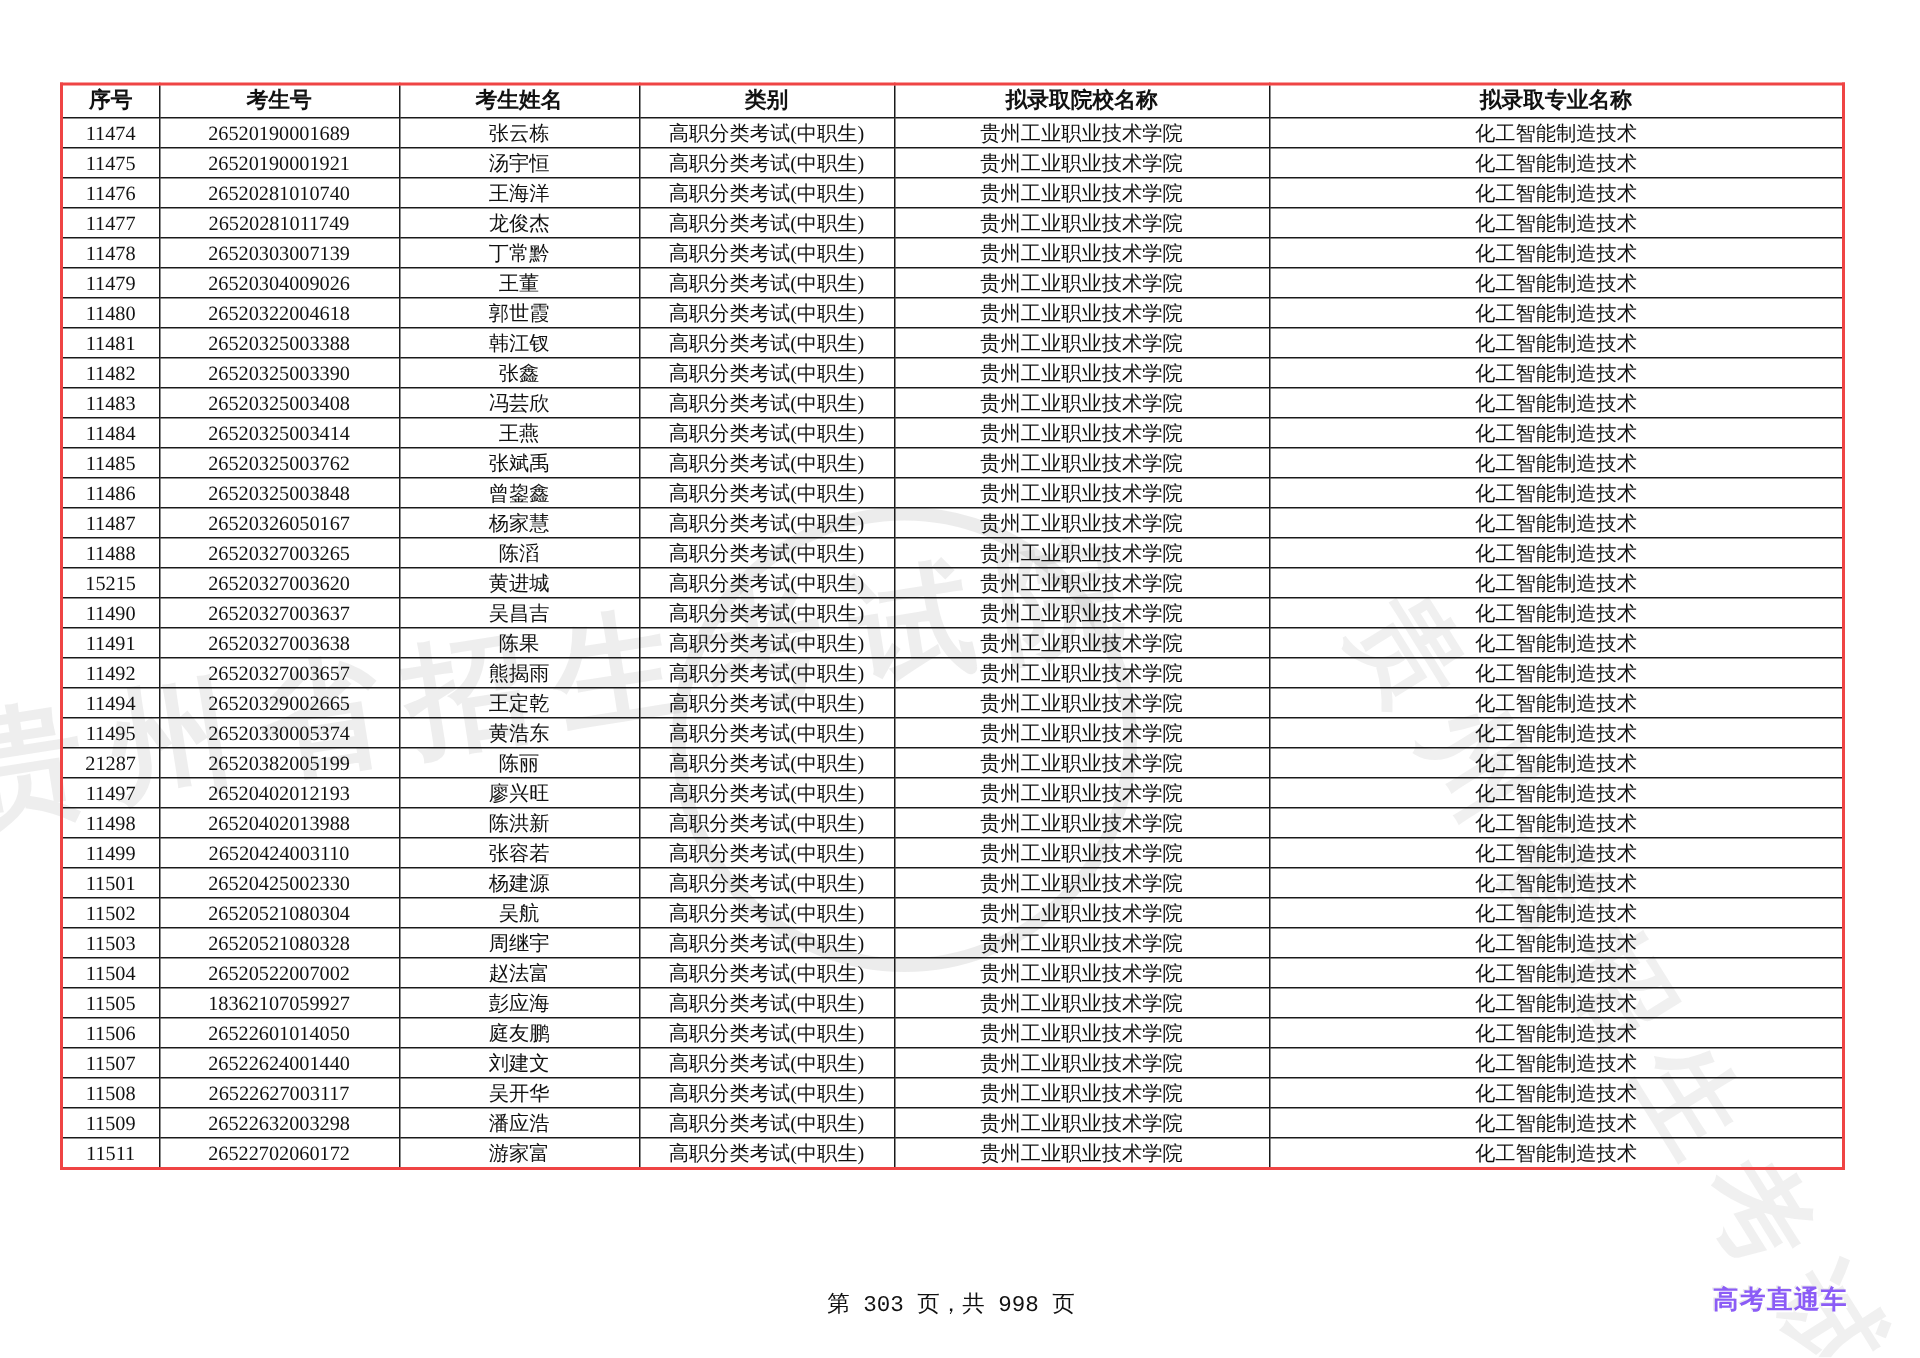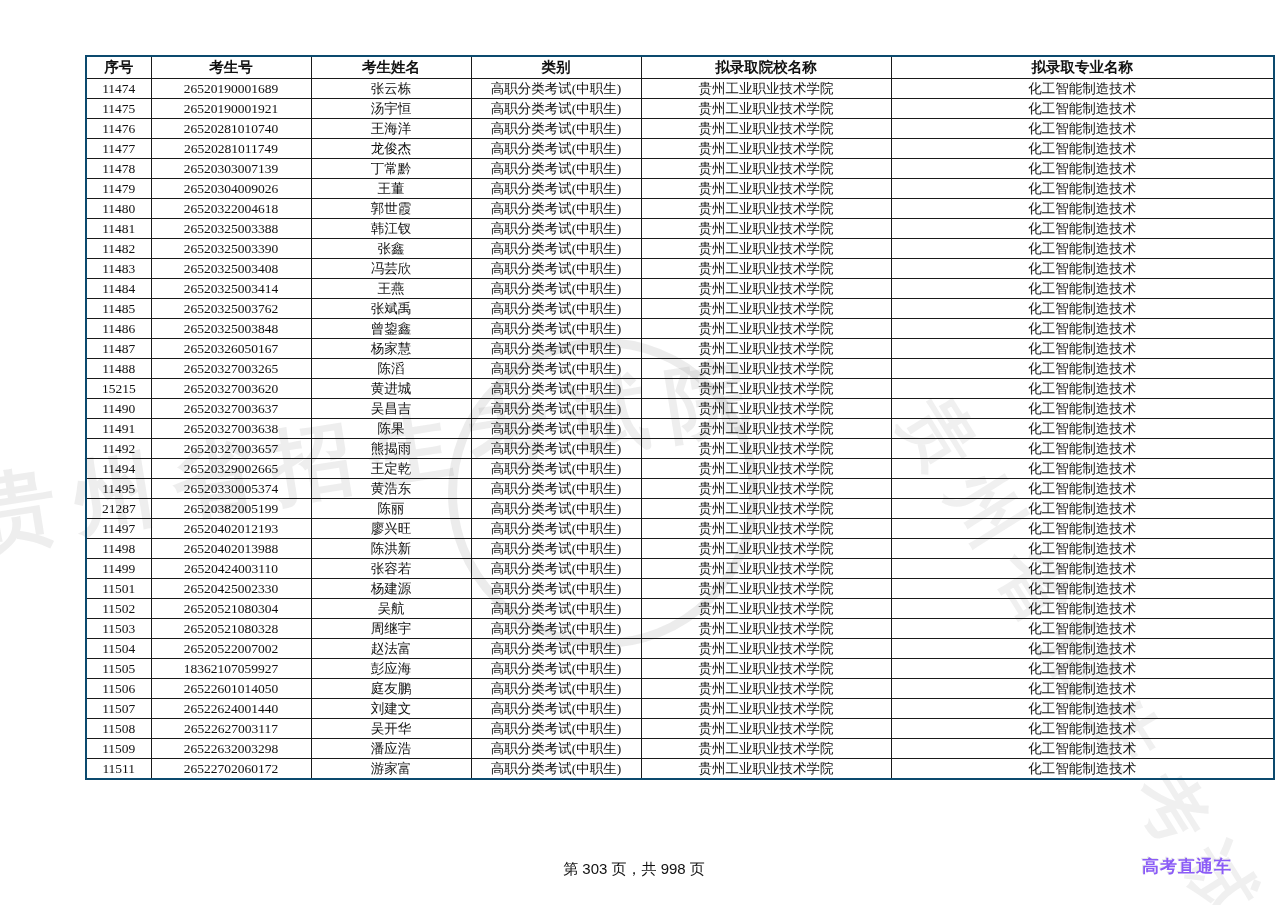--- a/index.html
+++ b/index.html
@@ -73,39 +73,38 @@
     line-height: 1;
     overflow: hidden;
     white-space: nowrap;
   }
   table.admission th {
     font-weight: bold;
     font-size: 14.5px;
     height: 21px;
   }
   table.admission {
-    border: 2px solid #0c4a6e;
-    margin-left: 45px;
+    border: 2px solid #ef4444;
   }
   col.c-seq    { width: 65px; }
   col.c-no     { width: 160px; }
   col.c-name   { width: 160px; }
   col.c-cat    { width: 170px; }
   col.c-school { width: 250px; }
   col.c-major  { width: 383px; }
   
   .footer {
     position: absolute;
     left: 40px; top: 860px;
     width: 1188px;
     text-align: center;
     font-size: 15px;
     color: #111;
     z-index: 2;
-    font-family: Liberation Sans, sans-serif;
+    font-family: Liberation Mono, monospace;
   }
   .brand {
     position: absolute;
     right: 48px; top: 855px;
     font-size: 17px;
     font-weight: bold;
     color: #8b5cf6;
     text-shadow: 1px 1px 0 #ffffff, -1px -1px 0 #e8e8e8;
     z-index: 2;
     letter-spacing: 1px;

